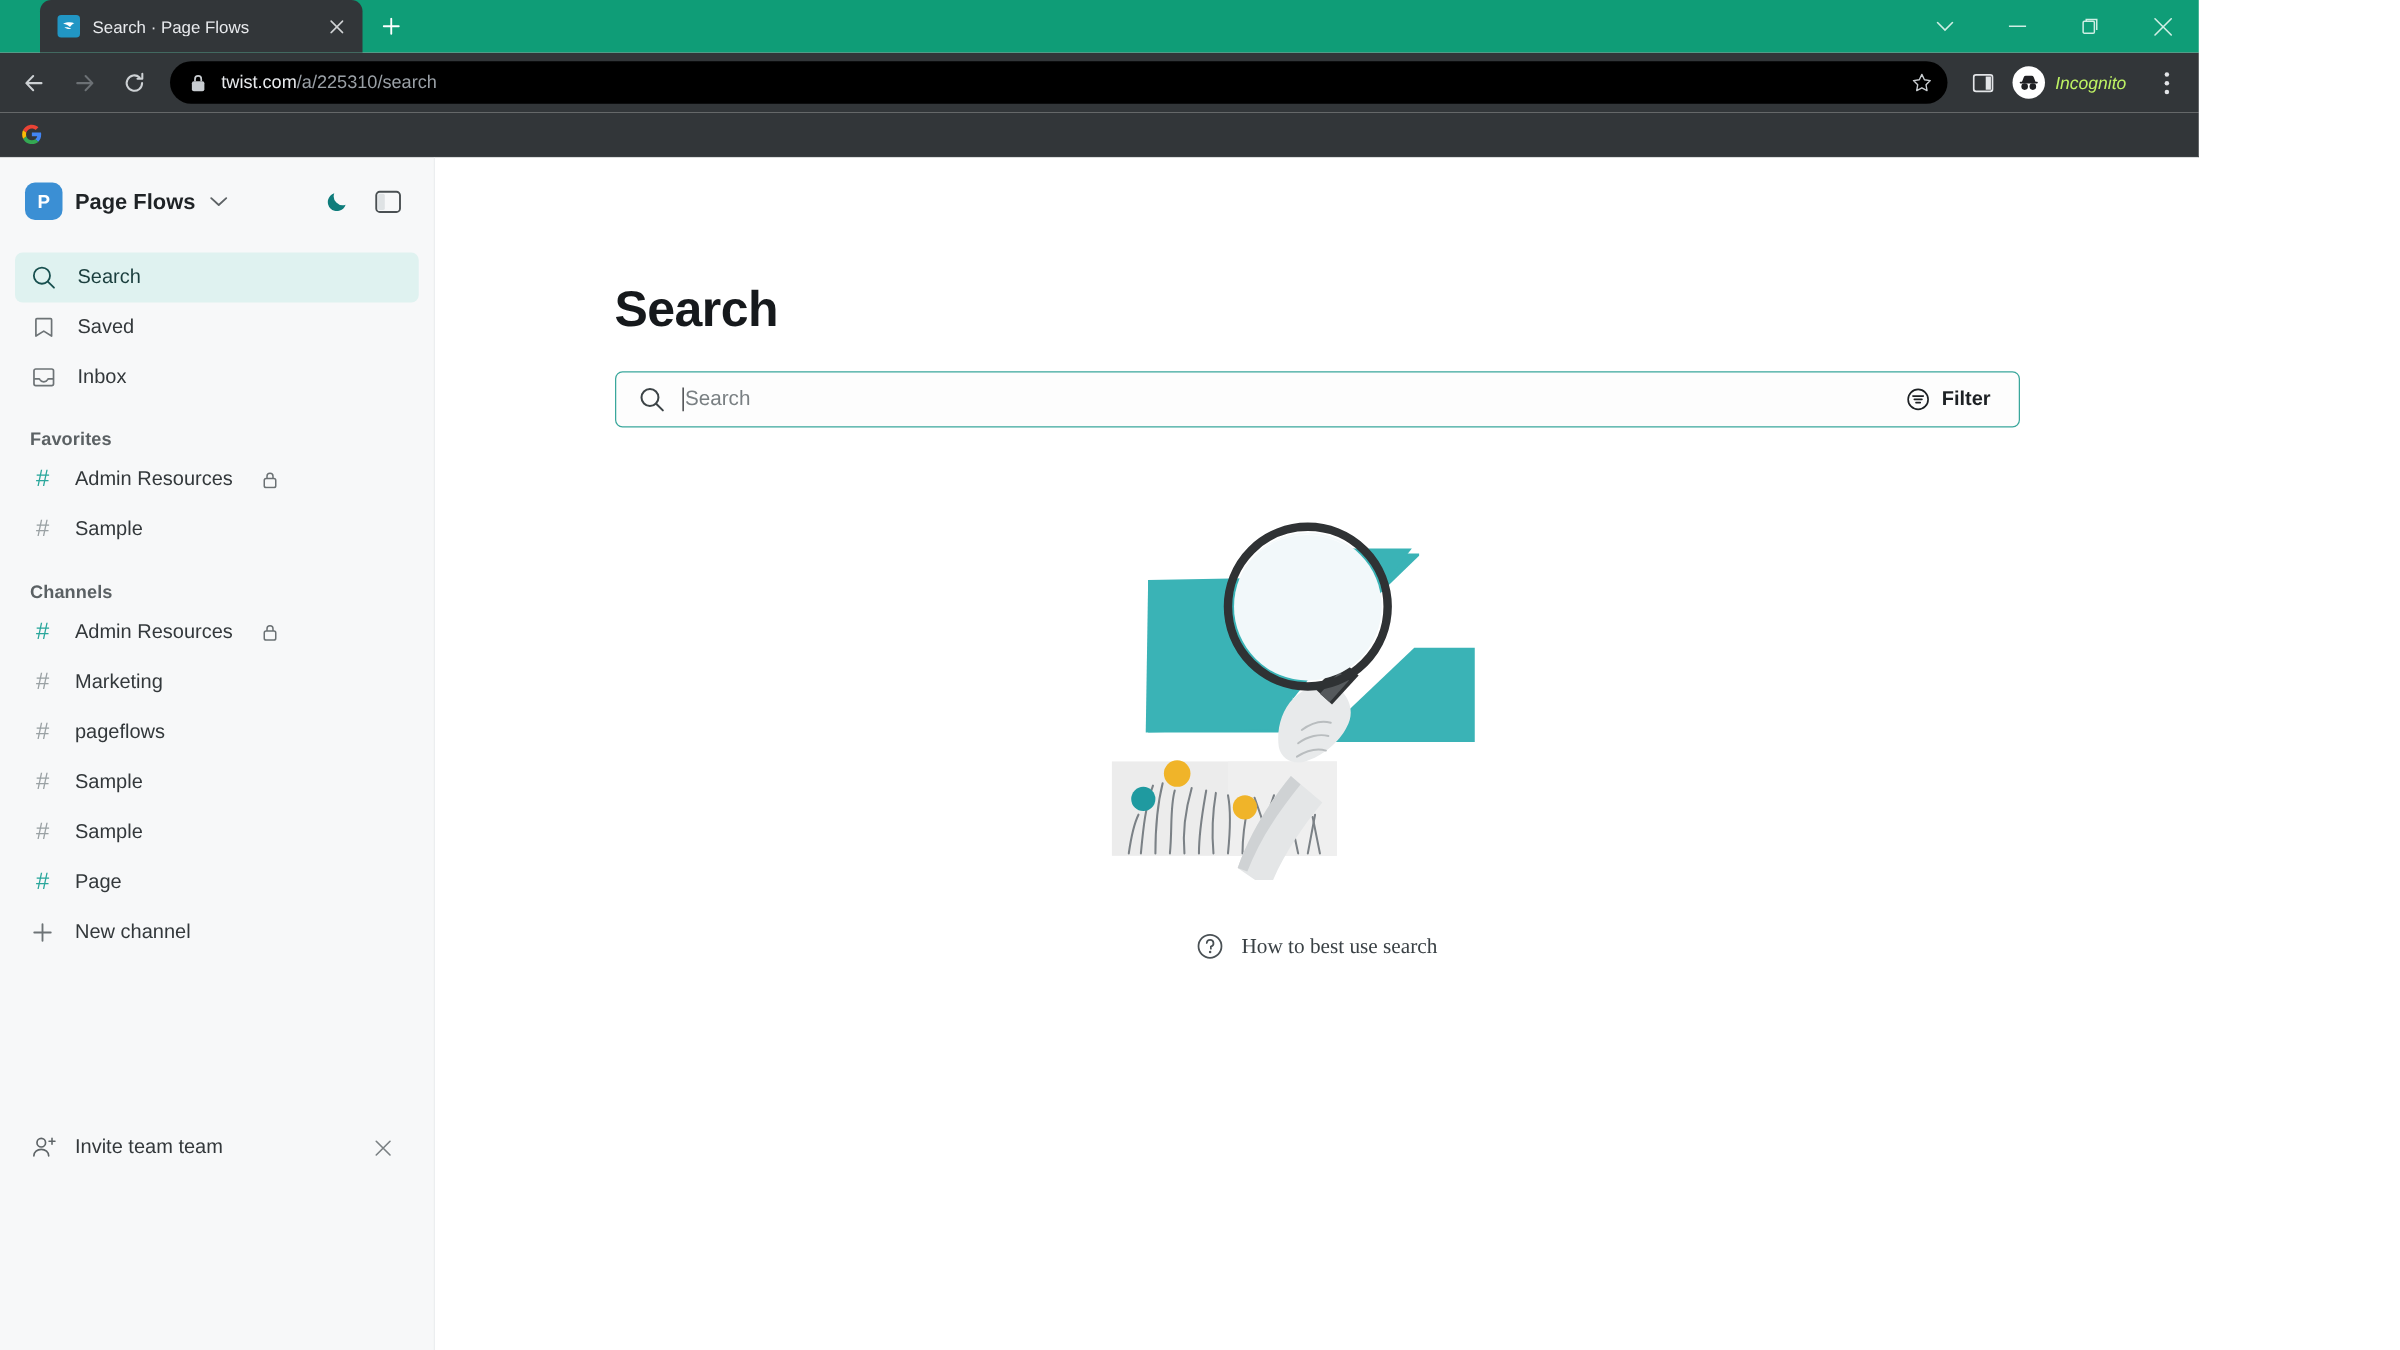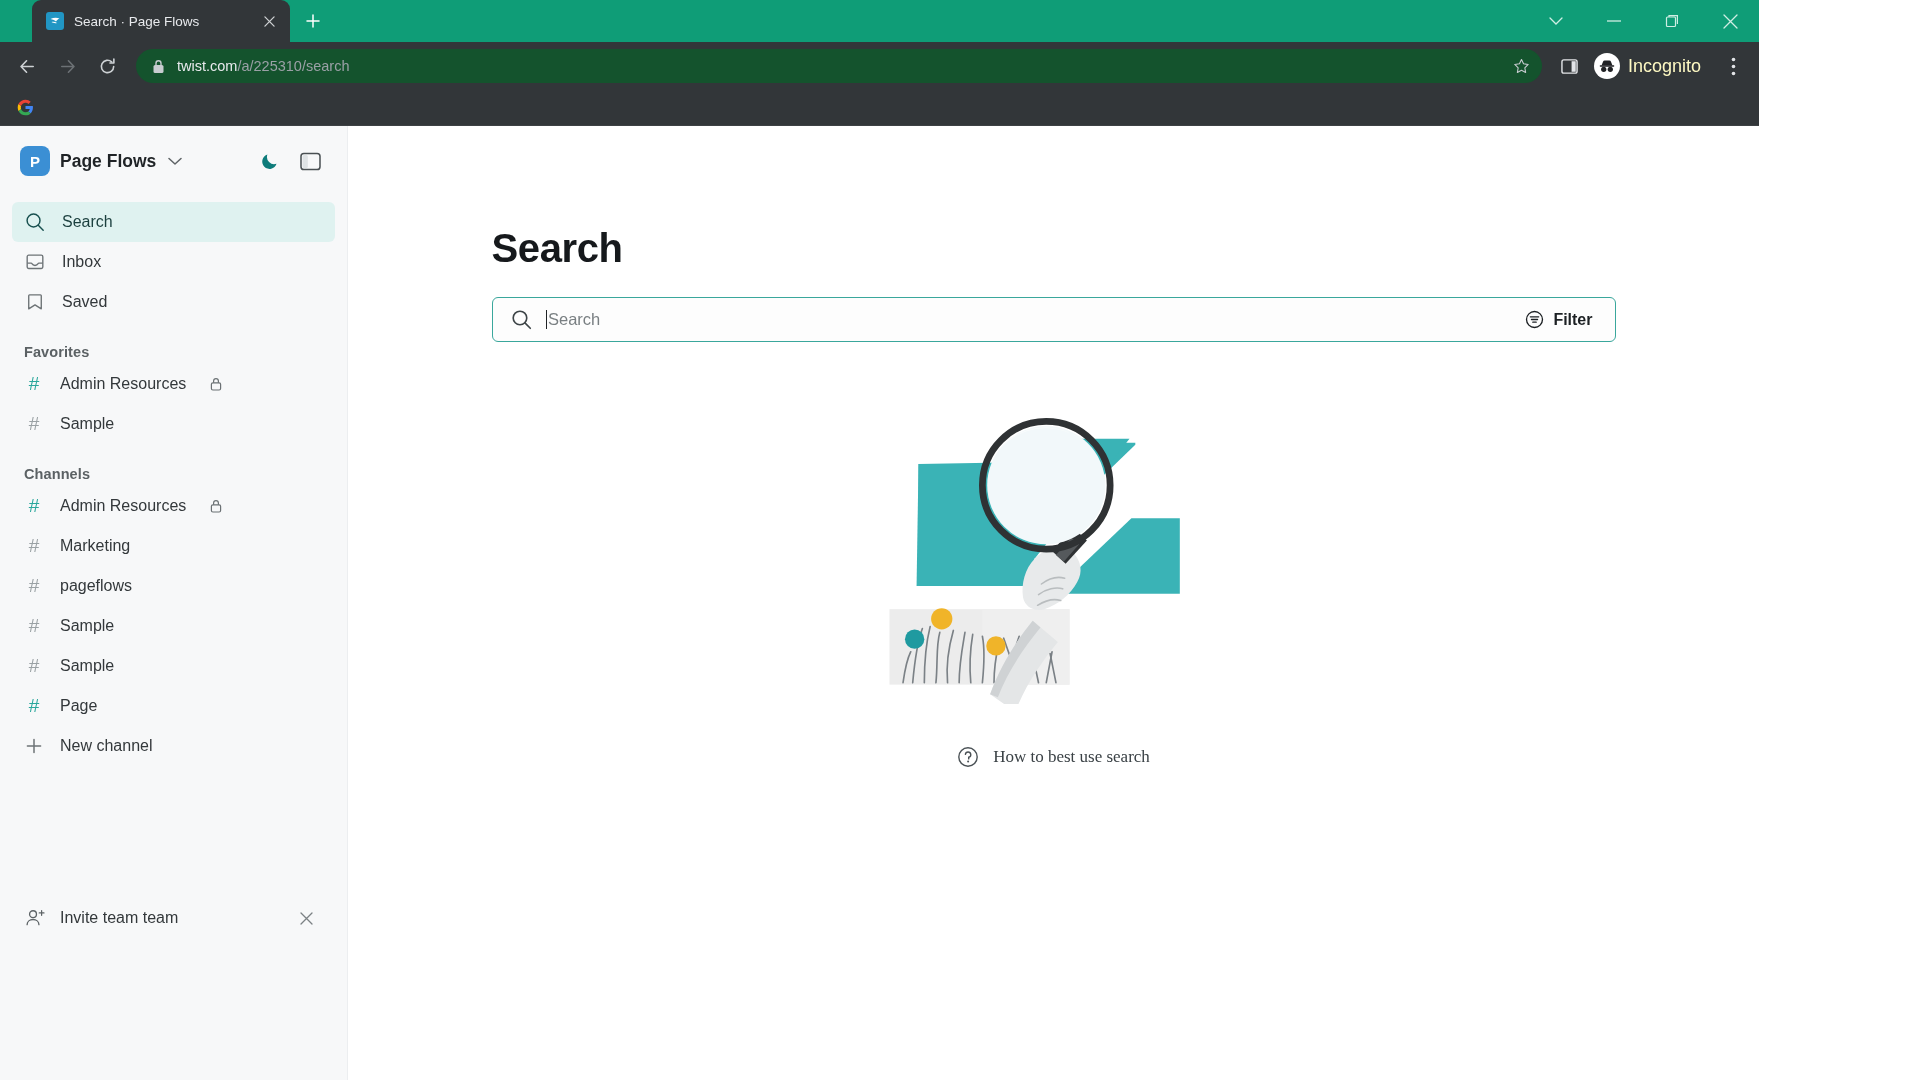--- a/index.html
+++ b/index.html
@@ -88,42 +88,42 @@
     width: 38px; height: 38px;
     display: flex; align-items: center; justify-content: center;
     border-radius: 50%;
     color: #cdd1d4;
   }
   .navbtn.disabled { color: #6c7175; }
   .omnibox {
     flex: 1;
     height: 34px;
     margin: 0 8px;
-    background: #14532d;
+    background: #000000;
     border-radius: 17px;
     display: flex;
     align-items: center;
     padding: 0 12px 0 16px;
     gap: 12px;
   }
   .lock { display:flex; align-items:center; color:#c8ccd0; }
   .urltext { flex:1; font-size: 14.5px; color: #9aa0a6; white-space: nowrap; overflow: hidden;}
   .urltext .host { color: #e8eaed; }
   .star { color:#c8ccd0; display:flex; align-items:center;}
   .tb-icon {
     width: 36px; height: 36px;
     display: flex; align-items: center; justify-content: center;
     color: #e3e5e8;
     border-radius: 50%;
   }
   .incognito-chip {
     display: flex; align-items: center; gap: 8px;
     height: 34px; padding: 0 12px 0 4px;
     border-radius: 17px;
-    color: #fef9c3; font-size: 18px;
+    color: #bef264; font-size: 14px; font-style: italic;
   }
   .incog-avatar {
     width: 26px; height: 26px; border-radius: 50%;
     background: #ffffff;
     display:flex; align-items:center; justify-content:center;
   }
 
   .bookmarks {
     height: 36px;
     background: #323639;
@@ -456,34 +456,34 @@
                 <circle cx="9.4" cy="9.4" r="7.1" stroke="currentColor" stroke-width="1.6" fill="none"></circle>
                 <path d="M14.6 14.6L20 20" stroke="currentColor" stroke-width="1.6" stroke-linecap="round"></path>
               </svg>
           </span>
           <span class="nlabel">Search</span>
         </div>
 
         <div class="nav-item">
           <span class="nicon">
             <svg width="20" height="20" viewBox="0 0 22 22">
-                <path d="M4 3.5h14a1.6 1.6 0 0 1 1.6 1.6v11.4a1.6 1.6 0 0 1-1.6 1.6H4a1.6 1.6 0 0 1-1.6-1.6V5.1A1.6 1.6 0 0 1 4 3.5z" stroke="currentColor" stroke-width="1.5" fill="none"></path>
-                <path d="M2.6 12.2h4.1a1 1 0 0 1 .9.6 3.9 3.9 0 0 0 6.8 0 1 1 0 0 1 .9-.6h4.1" stroke="currentColor" stroke-width="1.5" fill="none" stroke-linejoin="round"></path>
-              </svg>
-          </span>
-          <span class="nlabel">Inbox</span>
+                <path d="M5 3.2h12a.9.9 0 0 1 .9.9v14.4L11 14.2 4.1 18.5V4.1a.9.9 0 0 1 .9-.9z" stroke="currentColor" stroke-width="1.5" fill="none" stroke-linejoin="round"></path>
+              </svg>
+          </span>
+          <span class="nlabel">Saved</span>
         </div>
 
         <div class="nav-item">
           <span class="nicon">
             <svg width="20" height="20" viewBox="0 0 22 22">
-                <path d="M5 3.2h12a.9.9 0 0 1 .9.9v14.4L11 14.2 4.1 18.5V4.1a.9.9 0 0 1 .9-.9z" stroke="currentColor" stroke-width="1.5" fill="none" stroke-linejoin="round"></path>
-              </svg>
-          </span>
-          <span class="nlabel">Saved</span>
+                <path d="M4 3.5h14a1.6 1.6 0 0 1 1.6 1.6v11.4a1.6 1.6 0 0 1-1.6 1.6H4a1.6 1.6 0 0 1-1.6-1.6V5.1A1.6 1.6 0 0 1 4 3.5z" stroke="currentColor" stroke-width="1.5" fill="none"></path>
+                <path d="M2.6 12.2h4.1a1 1 0 0 1 .9.6 3.9 3.9 0 0 0 6.8 0 1 1 0 0 1 .9-.6h4.1" stroke="currentColor" stroke-width="1.5" fill="none" stroke-linejoin="round"></path>
+              </svg>
+          </span>
+          <span class="nlabel">Inbox</span>
         </div>
 
       </nav>
 
       <div class="sb-section">Favorites</div>
       <div class="chan-list">
         <div class="chan-item">
           <span class="hash teal">#</span>
           <span class="chan-label">Admin Resources</span>
           <span class="lock-mini">

